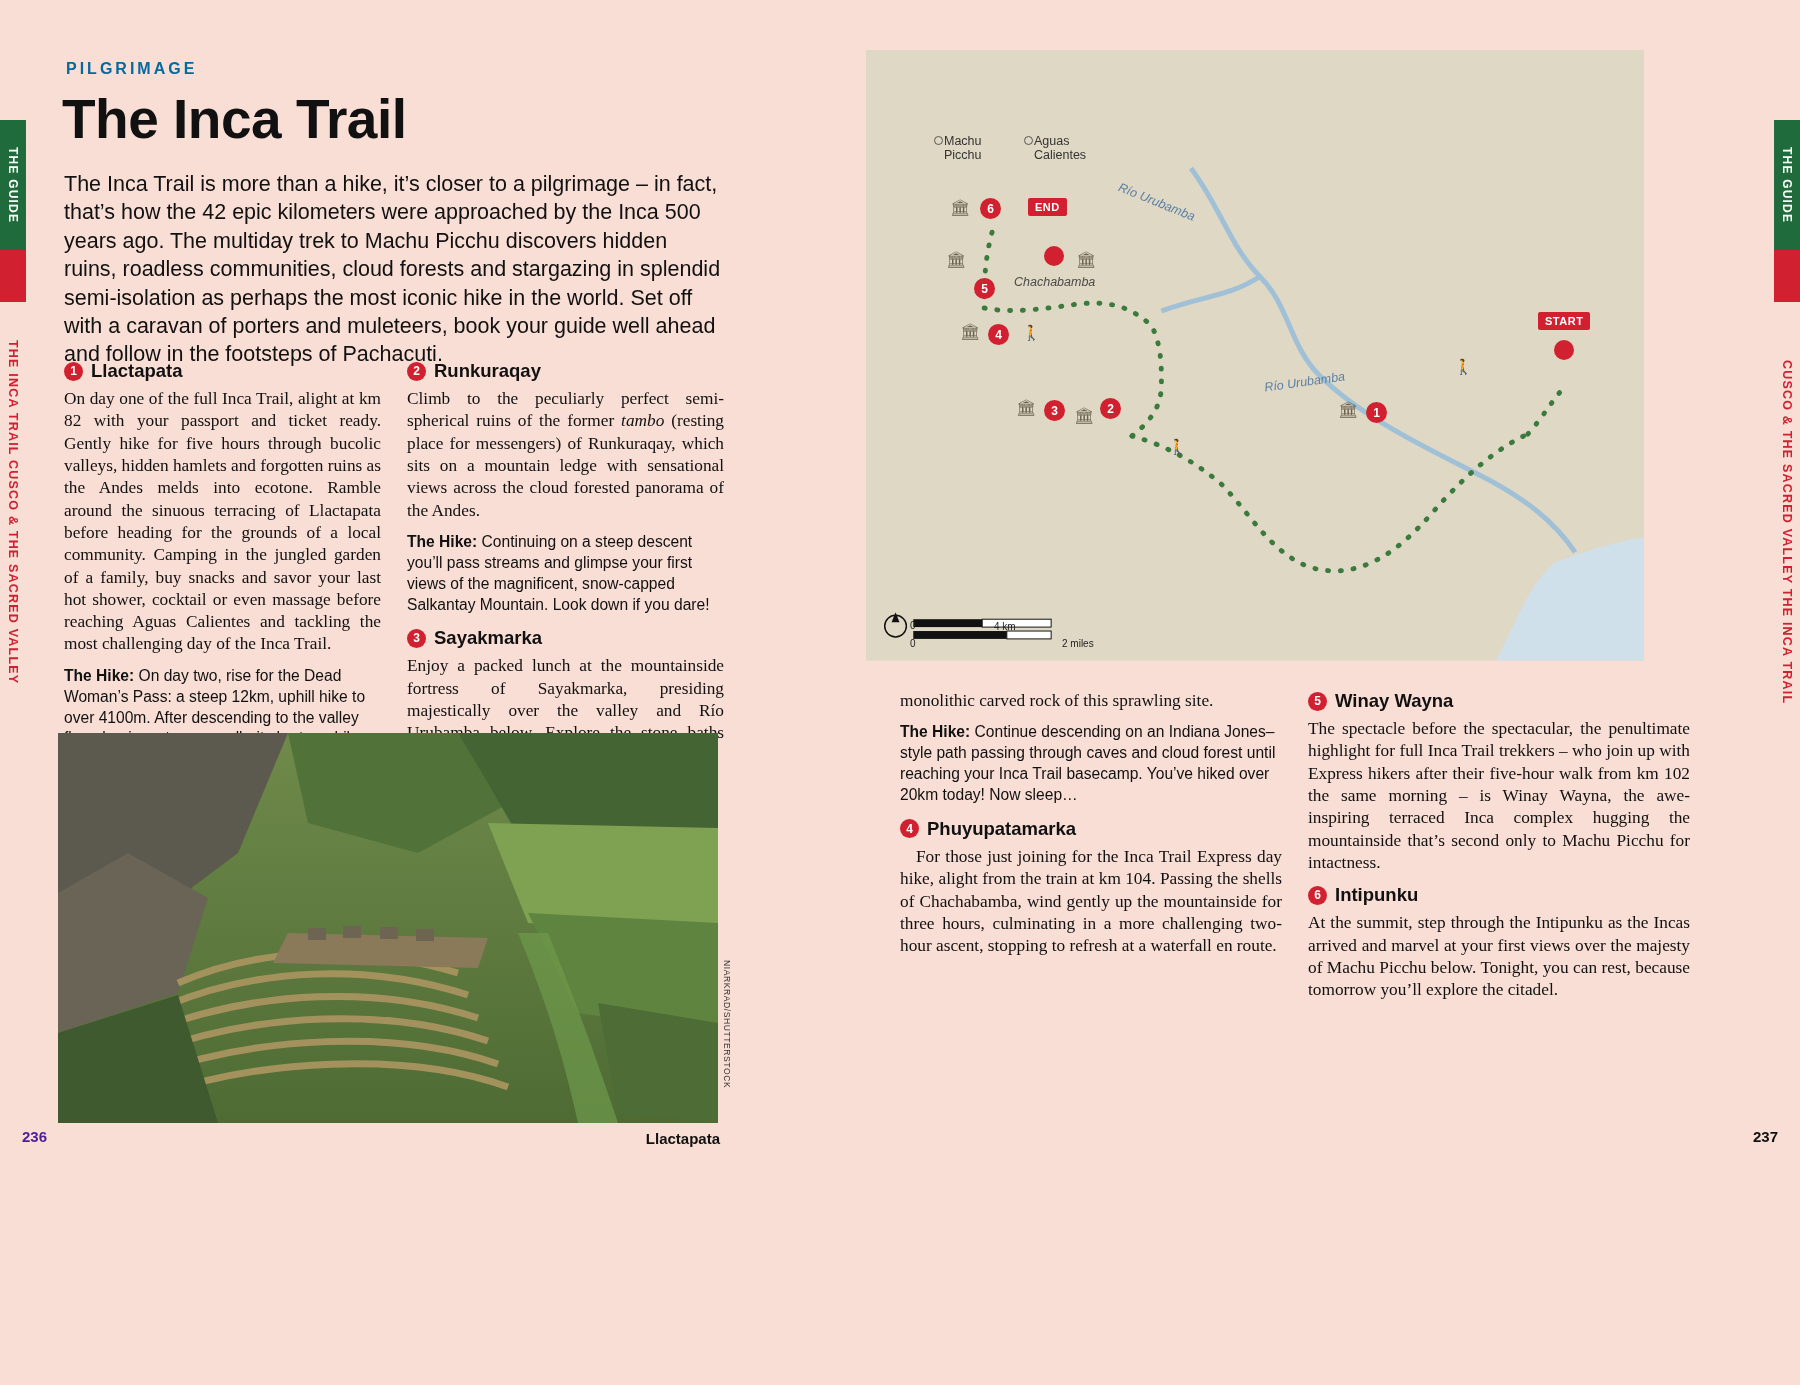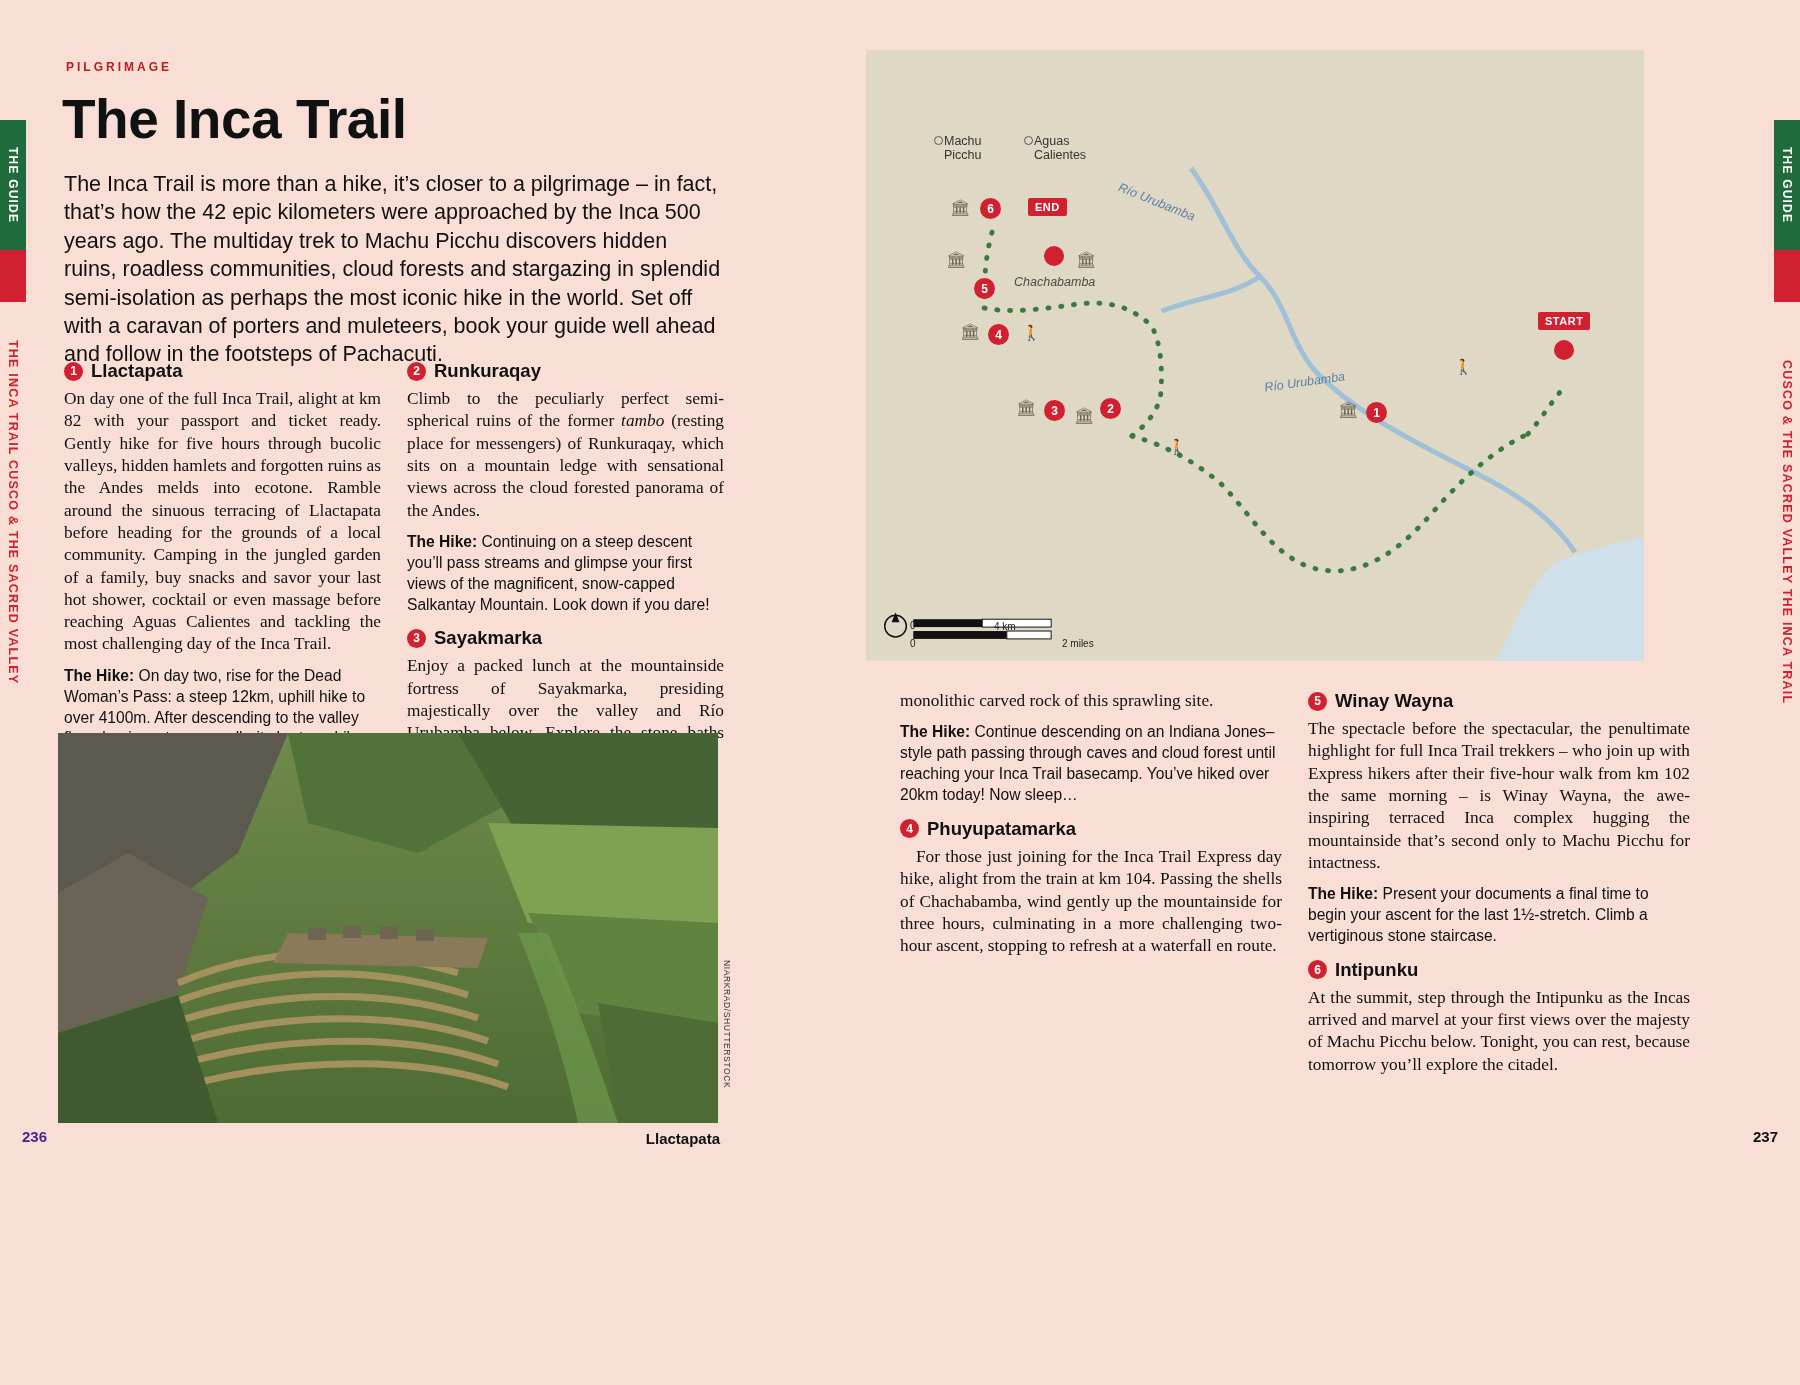--- a/index.html
+++ b/index.html
@@ -26,21 +26,21 @@
   .edge-guide-r{top:120px;height:130px;background:#1f6b3b;color:#fff;font-size:12px;display:flex;align-items:center;justify-content:center;}
   .edge-red-r{top:250px;height:52px;background:#d1202f;}
   .edge-sv-r{top:302px;height:460px;color:#d1202f;font-size:12.5px;display:flex;align-items:center;justify-content:center;}
 
   
   .page{position:relative;width:900px;height:1385px;}
 
   
   .kicker{
     position:absolute;left:66px;top:60px;
-    color:#b91c1c;font-size:12px;font-weight:bold;letter-spacing:3px;
+    color:#0369a1;font-size:16px;font-weight:bold;letter-spacing:3px;
   }
   h1.title{
     position:absolute;left:62px;top:92px;margin:0;
     font-size:55px;line-height:1;font-weight:bold;color:#111;
     letter-spacing:-0.5px;
   }
   .standfirst{
     position:absolute;left:64px;top:170px;width:660px;
     font-size:21.5px;line-height:1.32;color:#111;
   }
@@ -281,21 +281,20 @@
         <p class="serif" style="text-indent:16px;">For those just joining for the Inca Trail Express day hike, alight from the train at km 104. Passing the shells of Chachabamba, wind gently up the mountainside for three hours, culminating in a more challenging two-hour ascent, stopping to refresh at a waterfall en route.</p>
       </div>
 
       <div class="rcol">
 
         <div class="sec-head">
           <span class="num">5</span>
           <span class="sec-title">Winay Wayna</span>
         </div>
         <p class="serif">The spectacle before the spectacular, the penultimate highlight for full Inca Trail trekkers – who join up with Express hikers after their five-hour walk from km 102 the same morning – is Winay Wayna, the awe-inspiring terraced Inca complex hugging the mountainside that’s second only to Machu Picchu for intactness.</p>
-        <p class="hike"><b>The Hike:</b><span> Present your documents a final time to begin your ascent for the last 1½-stretch. Climb a vertiginous stone staircase.</span></p>
 
         <div class="sec-head">
           <span class="num">6</span>
           <span class="sec-title">Intipunku</span>
         </div>
         <p class="serif">At the summit, step through the Intipunku as the Incas arrived and marvel at your first views over the majesty of Machu Picchu below. Tonight, you can rest, because tomorrow you’ll explore the citadel.</p>
       </div>
     </div>
 
     <div class="folio-r">237</div>

